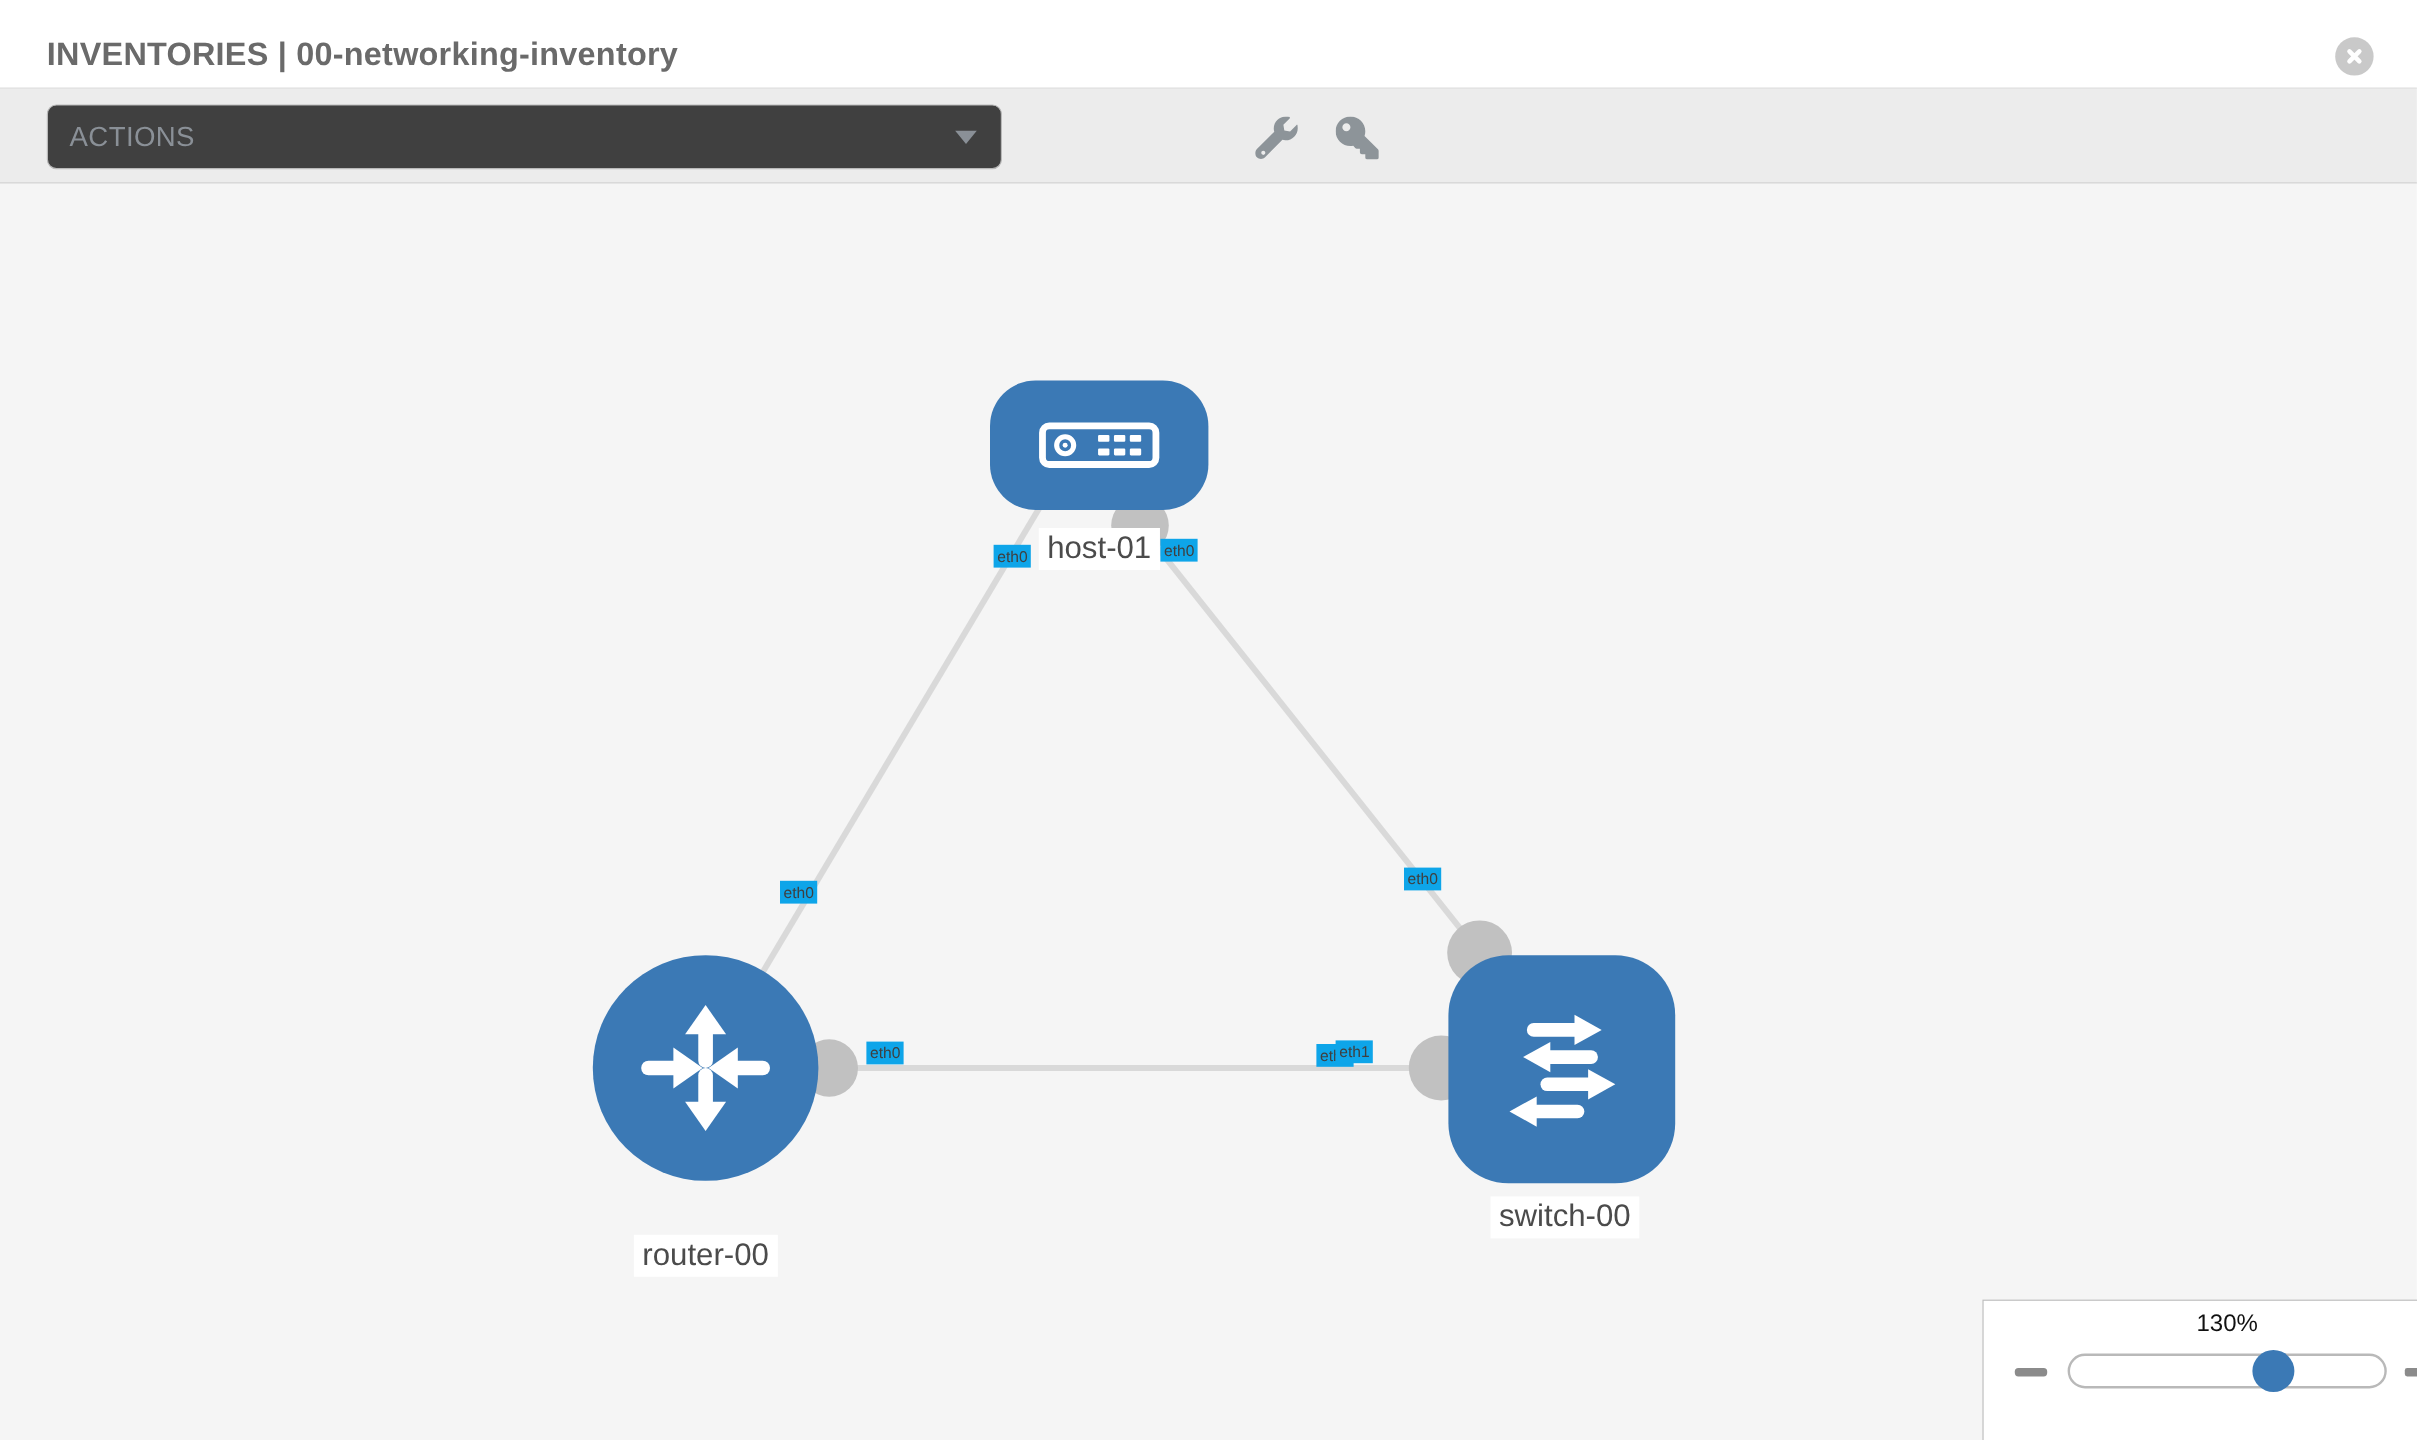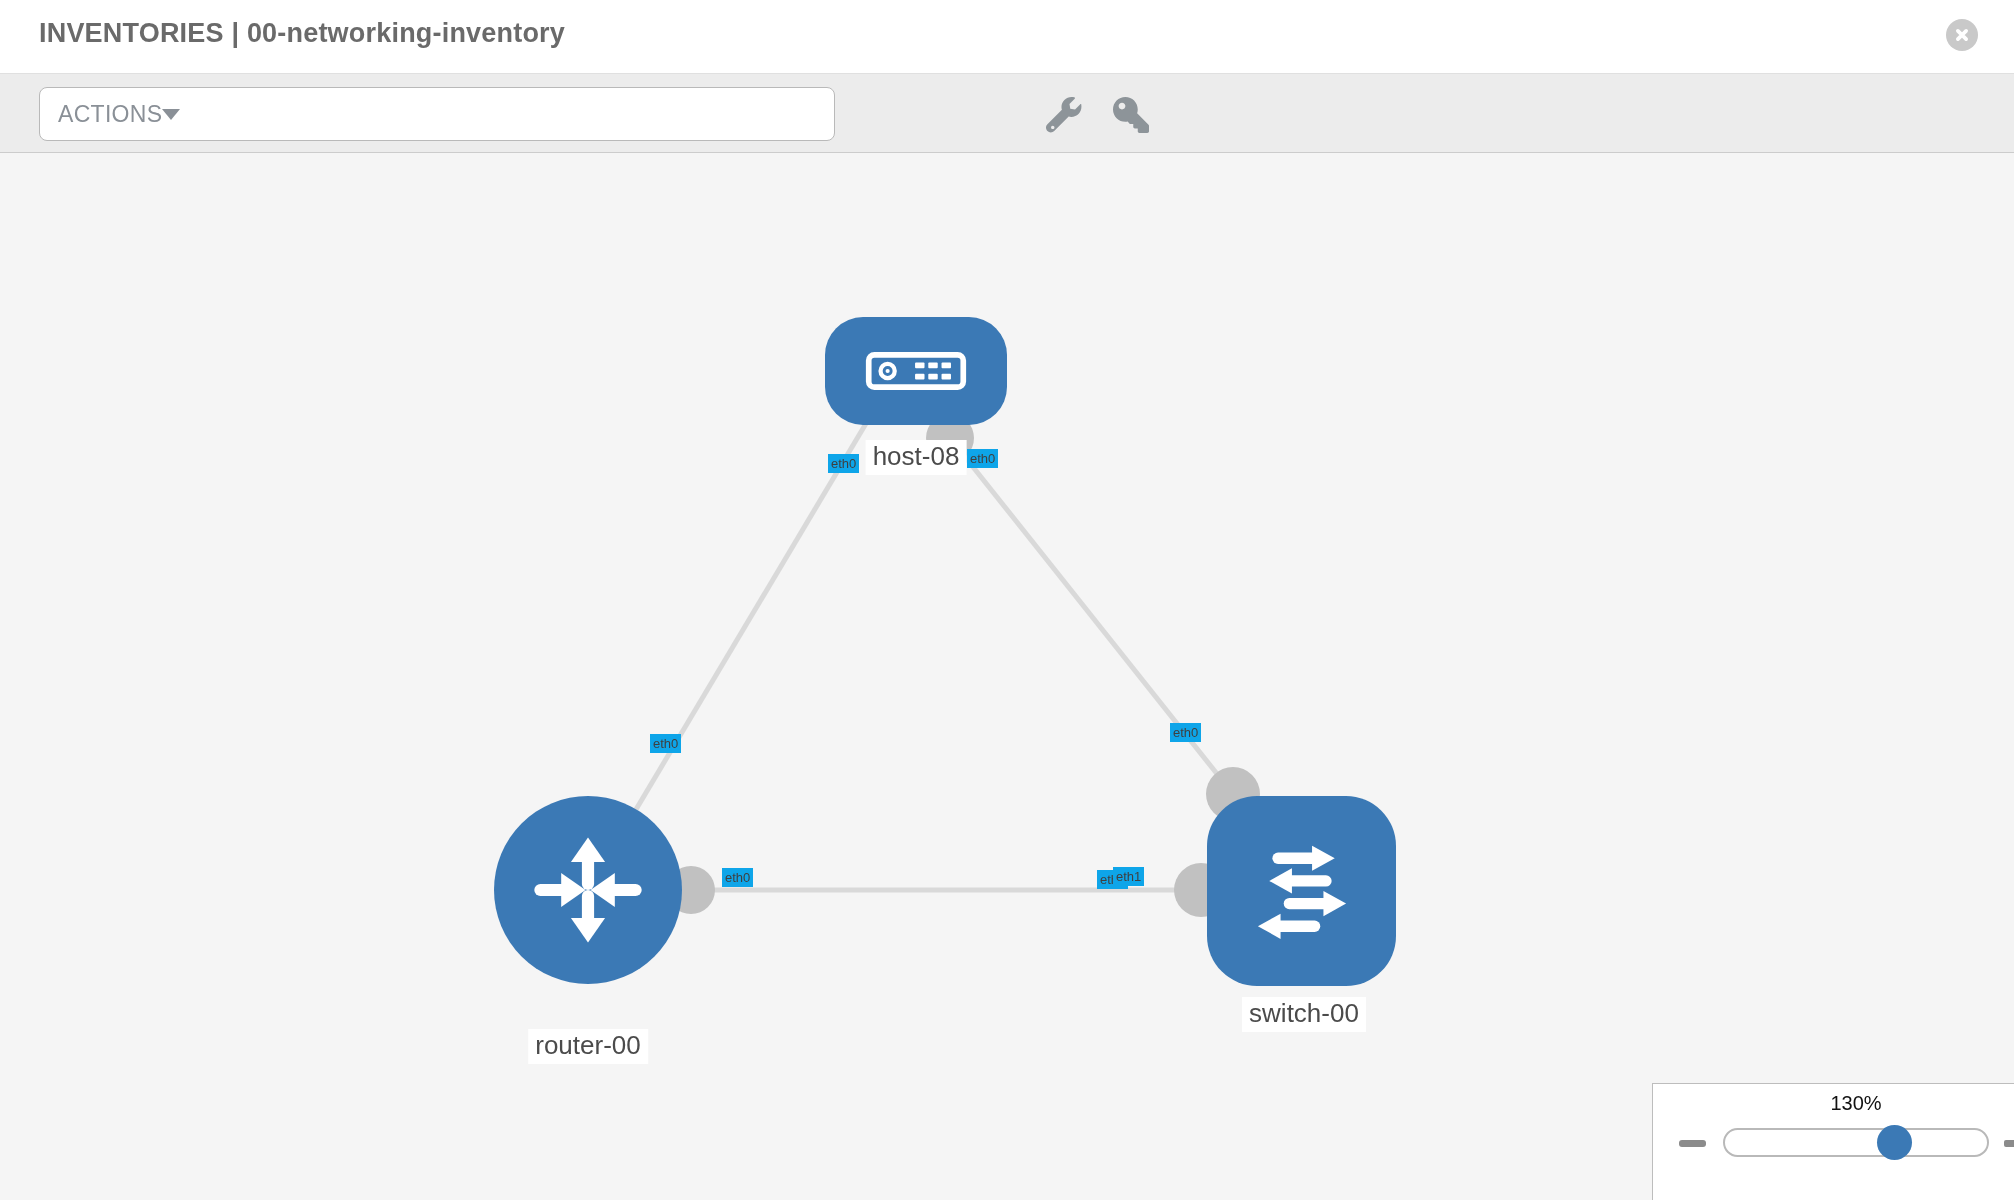--- a/index.html
+++ b/index.html
@@ -1,29 +1,29 @@
 <!DOCTYPE html>
 <html><head>
 <meta charset="utf-8">
 <style>
   * { margin:0; padding:0; box-sizing:border-box; }
   html,body { width:2014px; height:1200px; overflow:hidden; background:#fff;
               font-family:"Liberation Sans", sans-serif; }
 
   
-  .header { position:absolute; left:0; top:0; width:2014px; height:73px; background:#fff; }
+  .header { position:absolute; left:0; top:12px; width:2014px; height:73px; background:#fff; }
   .header-title { position:absolute; left:39px; top:18px; font-size:27px; font-weight:bold; color:#6a6a6a; letter-spacing:0.2px; }
   .close-btn { position:absolute; left:1946px; top:19px; width:32px; height:32px; border-radius:50%;
                background:#c9c9c9; display:flex; align-items:center; justify-content:center; cursor:pointer; }
 
   
   .toolbar { position:absolute; left:0; top:73px; width:2014px; height:80px; background:#ececec;
              border-top:1px solid #e0e0e0; border-bottom:1px solid #cccccc; }
-  .dropdown { position:absolute; top:13px; height:54px; background:#ffffff; border:1px solid #b9b9b9;
-              border-radius:8px; display:flex; align-items:center; 
+  .dropdown { position:absolute; top:13px; height:54px; background:#404040; border:1px solid #b9b9b9;
+              border-radius:8px; display:flex; align-items:center; justify-content:space-between;
               padding:0 20px 0 18px; cursor:pointer; }
   .dropdown .dd-text { color:#8a9097; font-size:23px; letter-spacing:0.3px; }
   .caret { width:0; height:0; border-left:9px solid transparent; border-right:9px solid transparent;
            border-top:11px solid #8a9097; }
   .actions-dd { left:39px;  width:796px; }
   .search-dd  { left:1182px; width:792px; }
   .tool-icon { position:absolute; top:23px; width:36px; height:36px; cursor:pointer; }
   .wrench { left:1046px; }
   .key    { left:1113px; }
 
@@ -154,21 +154,21 @@
       </g>
       <g fill="#ffffff">
         <polygon points="76,24 58,14 58,34"></polygon>
         <polygon points="24,42 42,32 42,52"></polygon>
         <polygon points="85,60 67,50 67,70"></polygon>
         <polygon points="15,78 33,68 33,88"></polygon>
       </g>
     </svg>
   </div>
 
-  <div class="node-label lbl-host">host-08</div>
+  <div class="node-label lbl-host">host-01</div>
   <div class="node-label lbl-router">router-00</div>
   <div class="node-label lbl-switch">switch-00</div>
 
   <div class="if-label if-a-host">eth0</div>
   <div class="if-label if-b-host">eth0</div>
   <div class="if-label if-a-router">eth0</div>
   <div class="if-label if-b-switch">eth0</div>
   <div class="if-label if-c-router">eth0</div>
   <div class="if-label if-c-switch-under">eth0</div>
   <div class="if-label if-c-switch-over">eth1</div>

